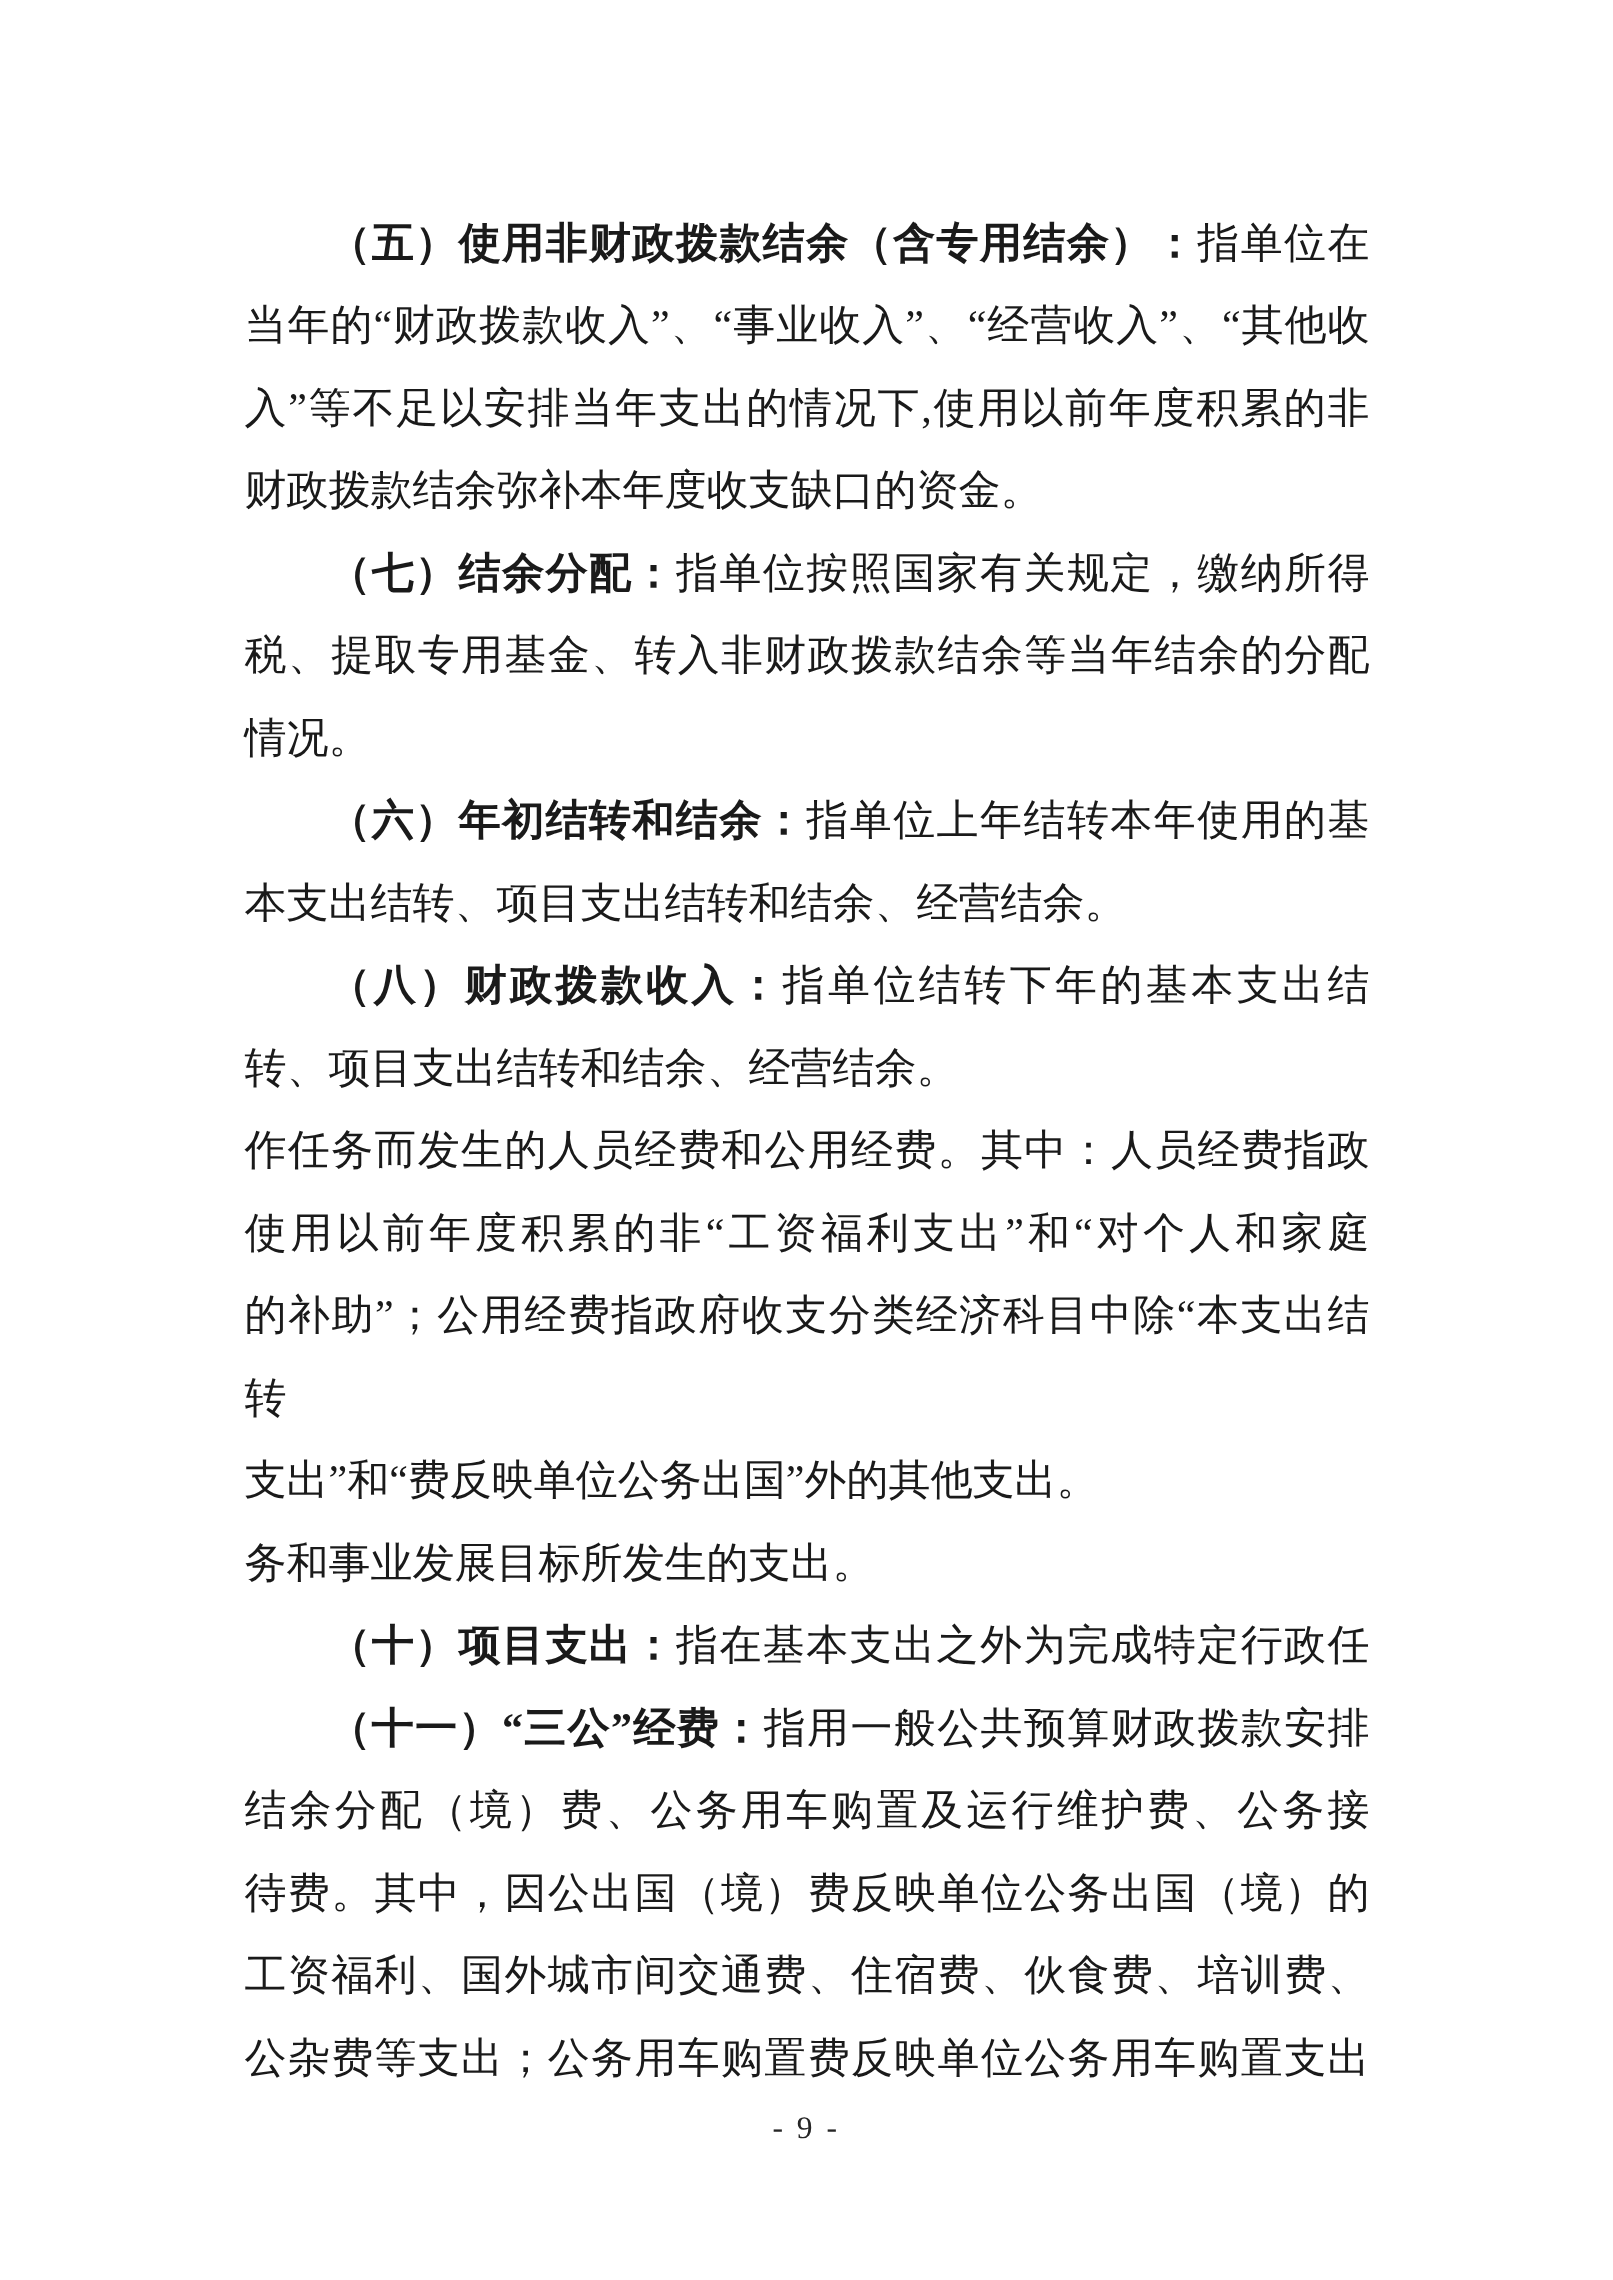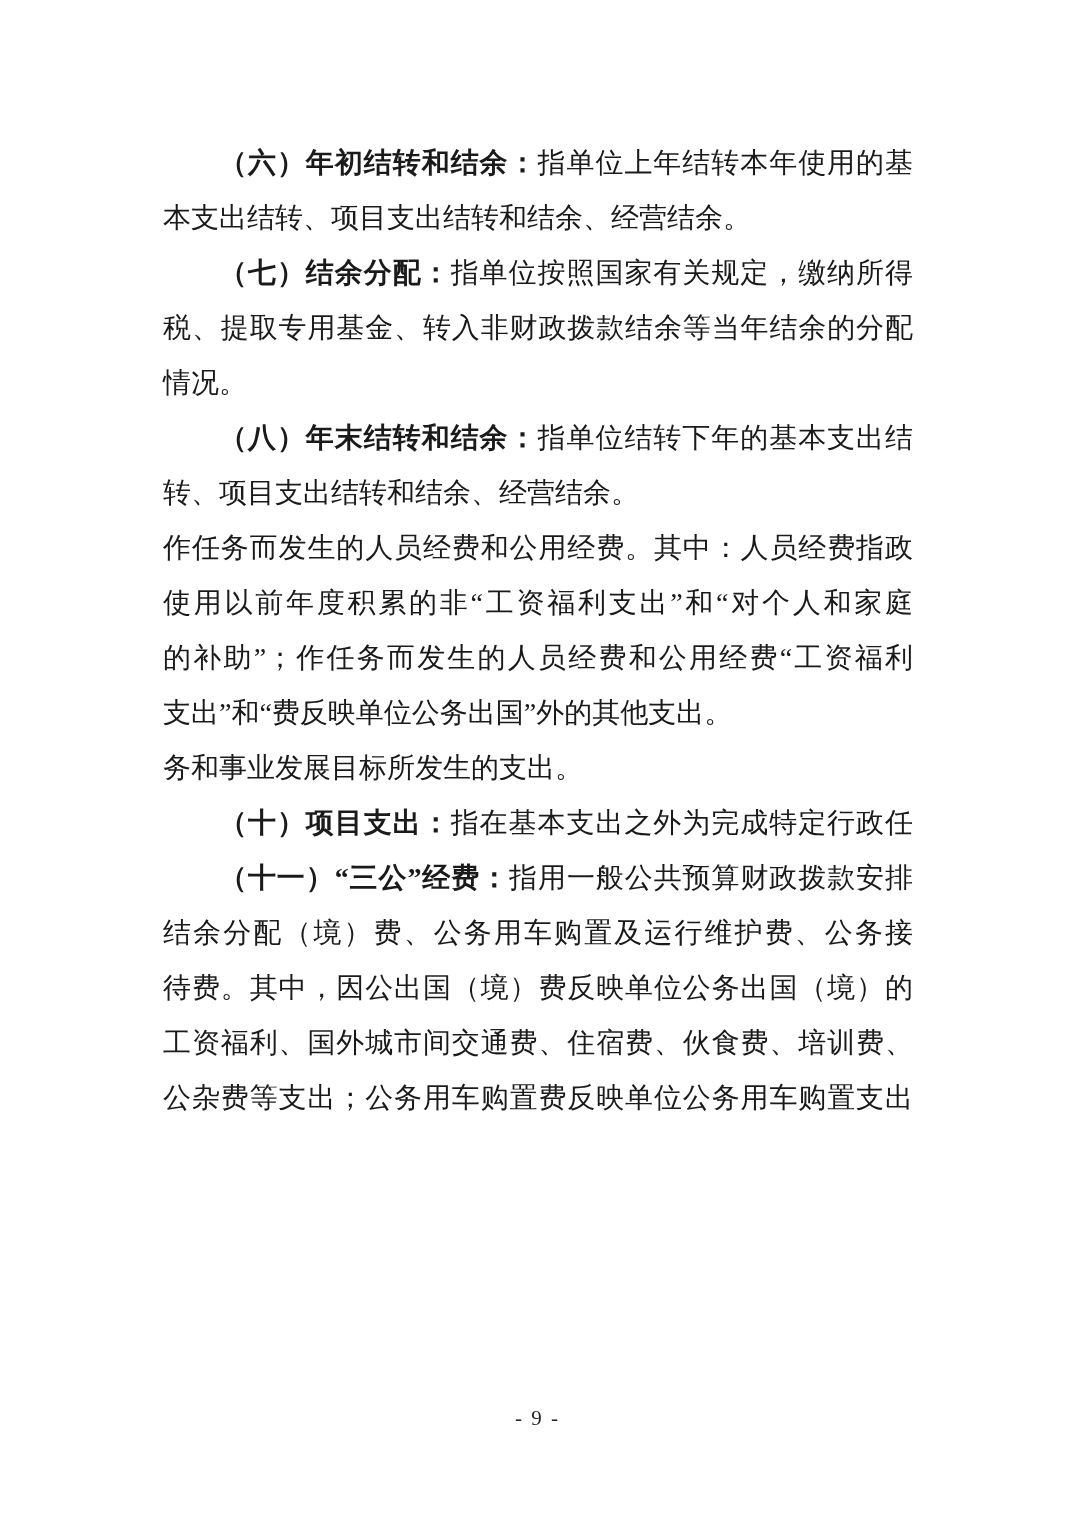--- a/index.html
+++ b/index.html
@@ -42,36 +42,42 @@
     line-height: 36px;
     letter-spacing: 2px;
     color: #262626;
   }
 </style>
 </head>
 <body>
 
 <div class="doc-body">
     <div class="para">
-      <div class="line first"><span class="head">（六）年初结转和结余：</span>指单位上年结转本年使用的基</div>
-      <div class="line last">本支出结转、项目支出结转和结余、经营结余。</div>
+      <div class="line first"><span class="head">（五）使用非财政拨款结余（含专用结余）：</span>指单位在</div>
+      <div class="line">当年的“财政拨款收入”、“事业收入”、“经营收入”、“其他收</div>
+      <div class="line">入”等不足以安排当年支出的情况下,使用以前年度积累的非</div>
+      <div class="line last">财政拨款结余弥补本年度收支缺口的资金。</div>
     </div>
     <div class="para">
       <div class="line first"><span class="head">（七）结余分配：</span>指单位按照国家有关规定，缴纳所得</div>
       <div class="line">税、提取专用基金、转入非财政拨款结余等当年结余的分配</div>
       <div class="line last">情况。</div>
     </div>
     <div class="para">
-      <div class="line first"><span class="head">（八）年末结转和结余：</span>指单位结转下年的基本支出结</div>
+      <div class="line first"><span class="head">（六）年初结转和结余：</span>指单位上年结转本年使用的基</div>
+      <div class="line last">本支出结转、项目支出结转和结余、经营结余。</div>
+    </div>
+    <div class="para">
+      <div class="line first"><span class="head">（八）财政拨款收入：</span>指单位结转下年的基本支出结</div>
       <div class="line last">转、项目支出结转和结余、经营结余。</div>
     </div>
     <div class="para">
       <div class="line">作任务而发生的人员经费和公用经费。其中：人员经费指政</div>
       <div class="line">使用以前年度积累的非“工资福利支出”和“对个人和家庭</div>
-      <div class="line">的补助”；作任务而发生的人员经费和公用经费“工资福利</div>
+      <div class="line">的补助”；公用经费指政府收支分类经济科目中除“本支出结转</div>
       <div class="line last">支出”和“费反映单位公务出国”外的其他支出。</div>
     </div>
     <div class="para">
       <div class="line last">务和事业发展目标所发生的支出。</div>
       <div class="line first"><span class="head">（十）项目支出：</span>指在基本支出之外为完成特定行政任</div>
     </div>
     <div class="para">
       <div class="line first"><span class="head">（十一）“三公”经费：</span>指用一般公共预算财政拨款安排</div>
       <div class="line">结余分配（境）费、公务用车购置及运行维护费、公务接</div>
       <div class="line">待费。其中，因公出国（境）费反映单位公务出国（境）的</div>

